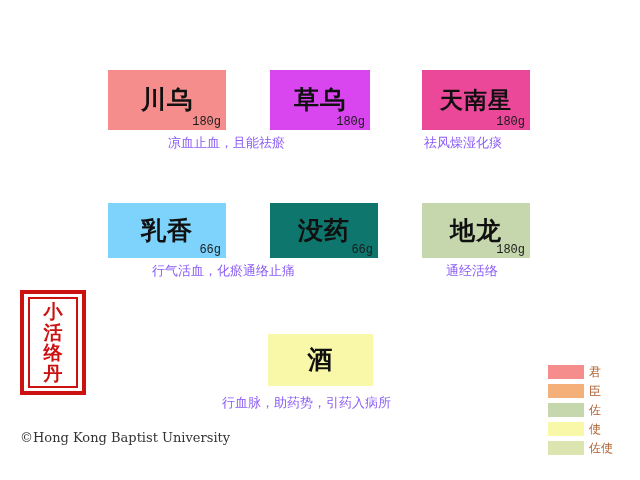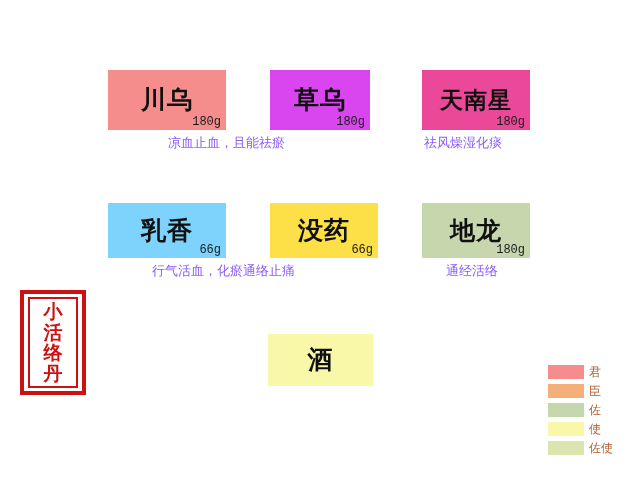--- a/index.html
+++ b/index.html
@@ -157,48 +157,50 @@
   </div>
 
   <div class="caption" style="left:168px; top:136px;">凉血止血，且能祛瘀</div>
   <div class="caption" style="left:424px; top:136px;">祛风燥湿化痰</div>
 
   <div class="herb-box" style="left:108px; top:203px; width:118px; height:55px; background:#7dd3fc;">
     <div class="herb-name">乳香</div>
     <div class="herb-dose">66g</div>
   </div>
 
-  <div class="herb-box" style="left:270px; top:203px; width:108px; height:55px; background:#fde047;">
+  <div class="herb-box" style="left:270px; top:203px; width:108px; height:55px; background:#0f766e;">
     <div class="herb-name">没药</div>
     <div class="herb-dose">66g</div>
   </div>
 
   <div class="herb-box" style="left:422px; top:203px; width:108px; height:55px; background:#C6D7AE;">
     <div class="herb-name">地龙</div>
     <div class="herb-dose">180g</div>
   </div>
 
   <div class="caption" style="left:152px; top:264px;text-align:right;">行气活血，化瘀通络止痛</div>
   <div class="caption" style="left:446px; top:264px;">通经活络</div>
 
   <div class="herb-box" style="left:268px; top:334px; width:105px; height:52px; background:#F8F8A8;">
     <div class="herb-name">酒</div>
     <div class="herb-dose"></div>
   </div>
 
+  <div class="caption" style="left:222px; top:396px;">行血脉，助药势，引药入病所</div>
 
   <div id="seal">
     <div id="seal-inner">
       <span class="seal-char">小</span>
       <span class="seal-char">活</span>
       <span class="seal-char">络</span>
       <span class="seal-char">丹</span>
     </div>
   </div>
 
+  <div id="copyright">©Hong Kong Baptist University</div>
 
   <div id="legend">
     <div class="legend-row">
       <span class="legend-swatch" style="background:#F58D8D;"></span>
       <span class="legend-label">君</span>
     </div>
     <div class="legend-row">
       <span class="legend-swatch" style="background:#F5AF79;"></span>
       <span class="legend-label">臣</span>
     </div>

